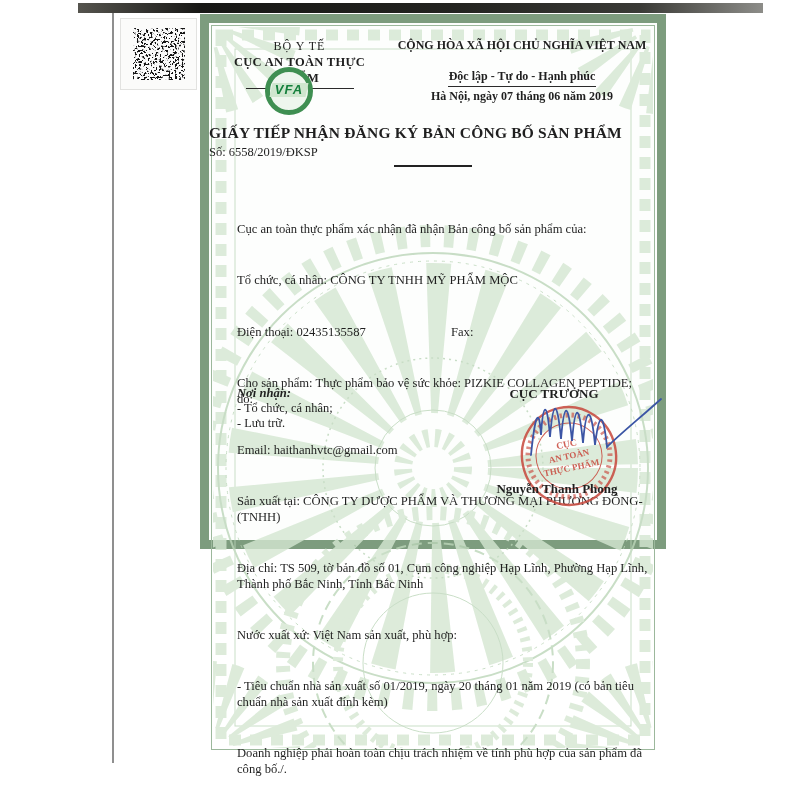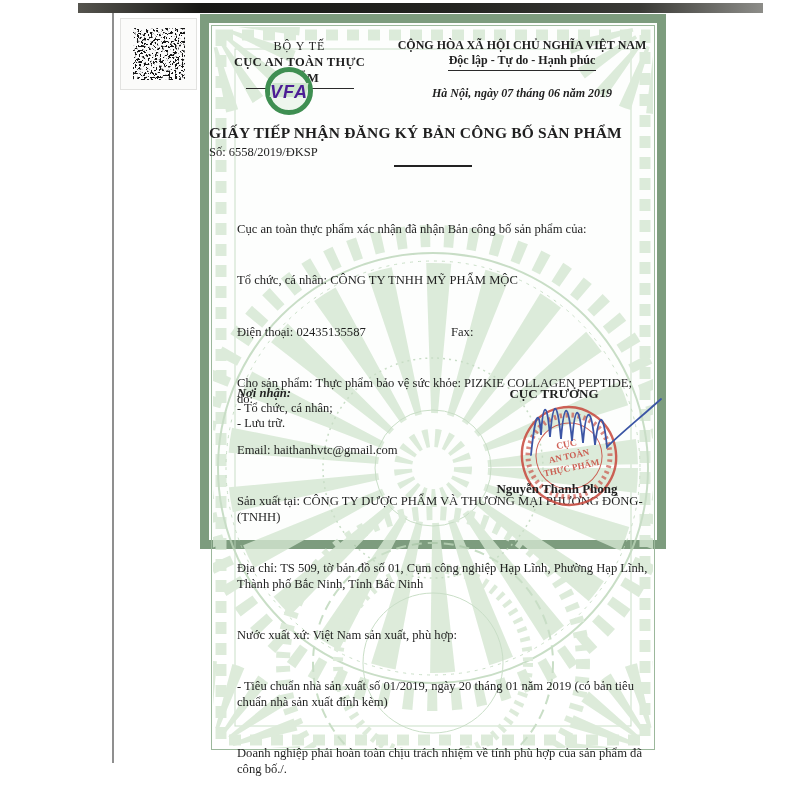--- a/index.html
+++ b/index.html
@@ -20,29 +20,29 @@
   .cert{left:200px;top:14px;width:466px;height:535px;background:#fdfefd;
         border:9px solid var(--border_green,#7d9c7e);box-sizing:border-box;}
   .pattern-svg{left:0;top:0;}
 
   .hdr-left{left:8px;top:16px;width:165px;text-align:center;line-height:1.25;}
   .ministry{font-size:12px;letter-spacing:1px;}
   .department{font-size:12.5px;font-weight:bold;letter-spacing:.3px;margin-top:1px;}
   .rule{height:1px;background:#2a2a2a;margin:2px auto 0;}
   .hdr-right{left:185px;top:15px;width:256px;text-align:center;line-height:1.25;}
   .country{font-size:12px;font-weight:bold;}
-  .motto{font-size:12px;font-weight:bold;margin-top:0;}
-  .dateline{font-size:12px;font-weight:bold;font-style:italic;margin-top:15px;}
+  .motto{font-size:12px;font-weight:bold;margin-top:16px;}
+  .dateline{font-size:12px;font-weight:bold;margin-top:2px;}
 
   .logo{left:56px;top:44px;width:48px;height:48px;border-radius:50%;
         border:5px solid var(--logo_green,#3f8f52);background:#eef6ee;box-sizing:border-box;}
   .logo-band{position:absolute;left:1px;right:1px;top:11px;height:14px;background:#cfe6cf;
         transform:skewX(-12deg);}
   .logo-txt{position:absolute;left:0;right:0;top:10px;text-align:center;font-style:italic;
-        font-weight:bold;font-size:18px;color:#4c1d95;letter-spacing:1px;
+        font-weight:bold;font-size:13px;color:#15803d;letter-spacing:1px;
         font-family:"Liberation Sans",sans-serif;}
 
   .title-blk{left:0;top:101px;width:100%;text-align:left;}
   .cert-title{font-size:15.5px;font-weight:bold;letter-spacing:.2px;}
   .cert-number{font-size:12.5px;margin-top:3px;}
   .num-rule{width:78px;height:2px;background:#222;margin:5px auto 0;}
 
   .body-blk{left:28px;top:163px;width:414px;font-size:12.6px;line-height:15.4px;}
   .body-blk .line{position:relative;margin-top:36px;}
   .fax{position:absolute;left:214px;top:0;}

